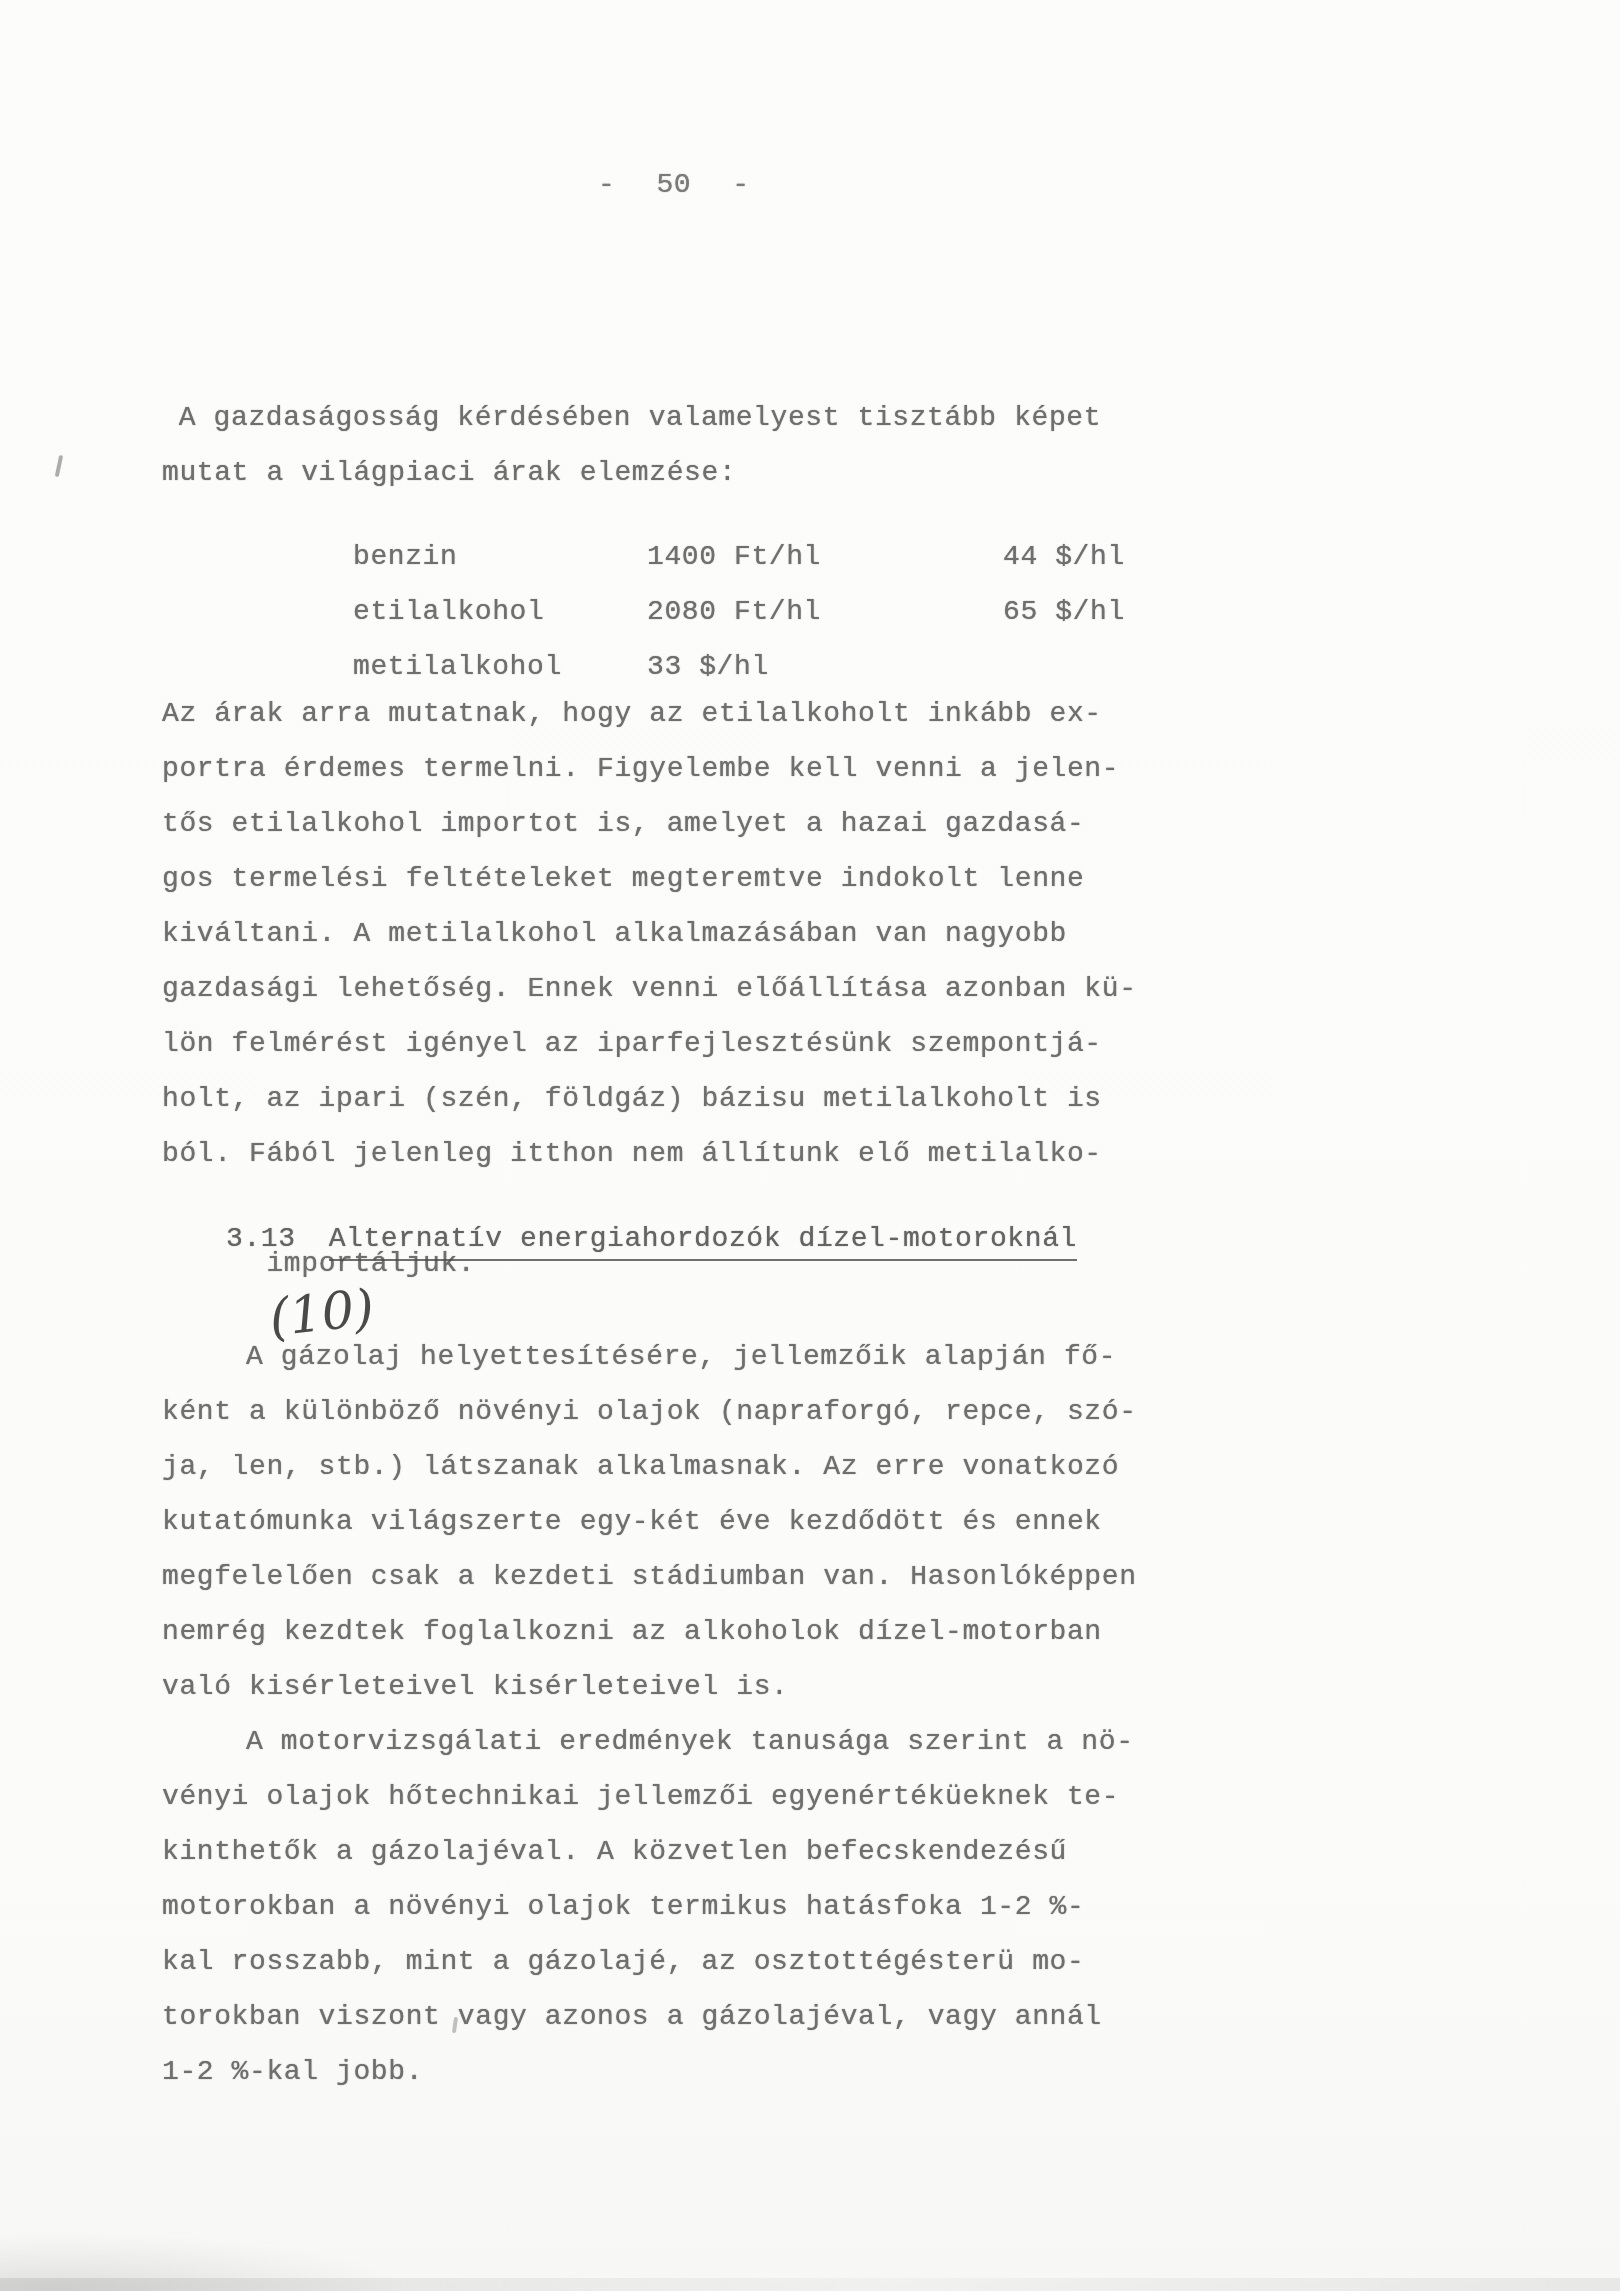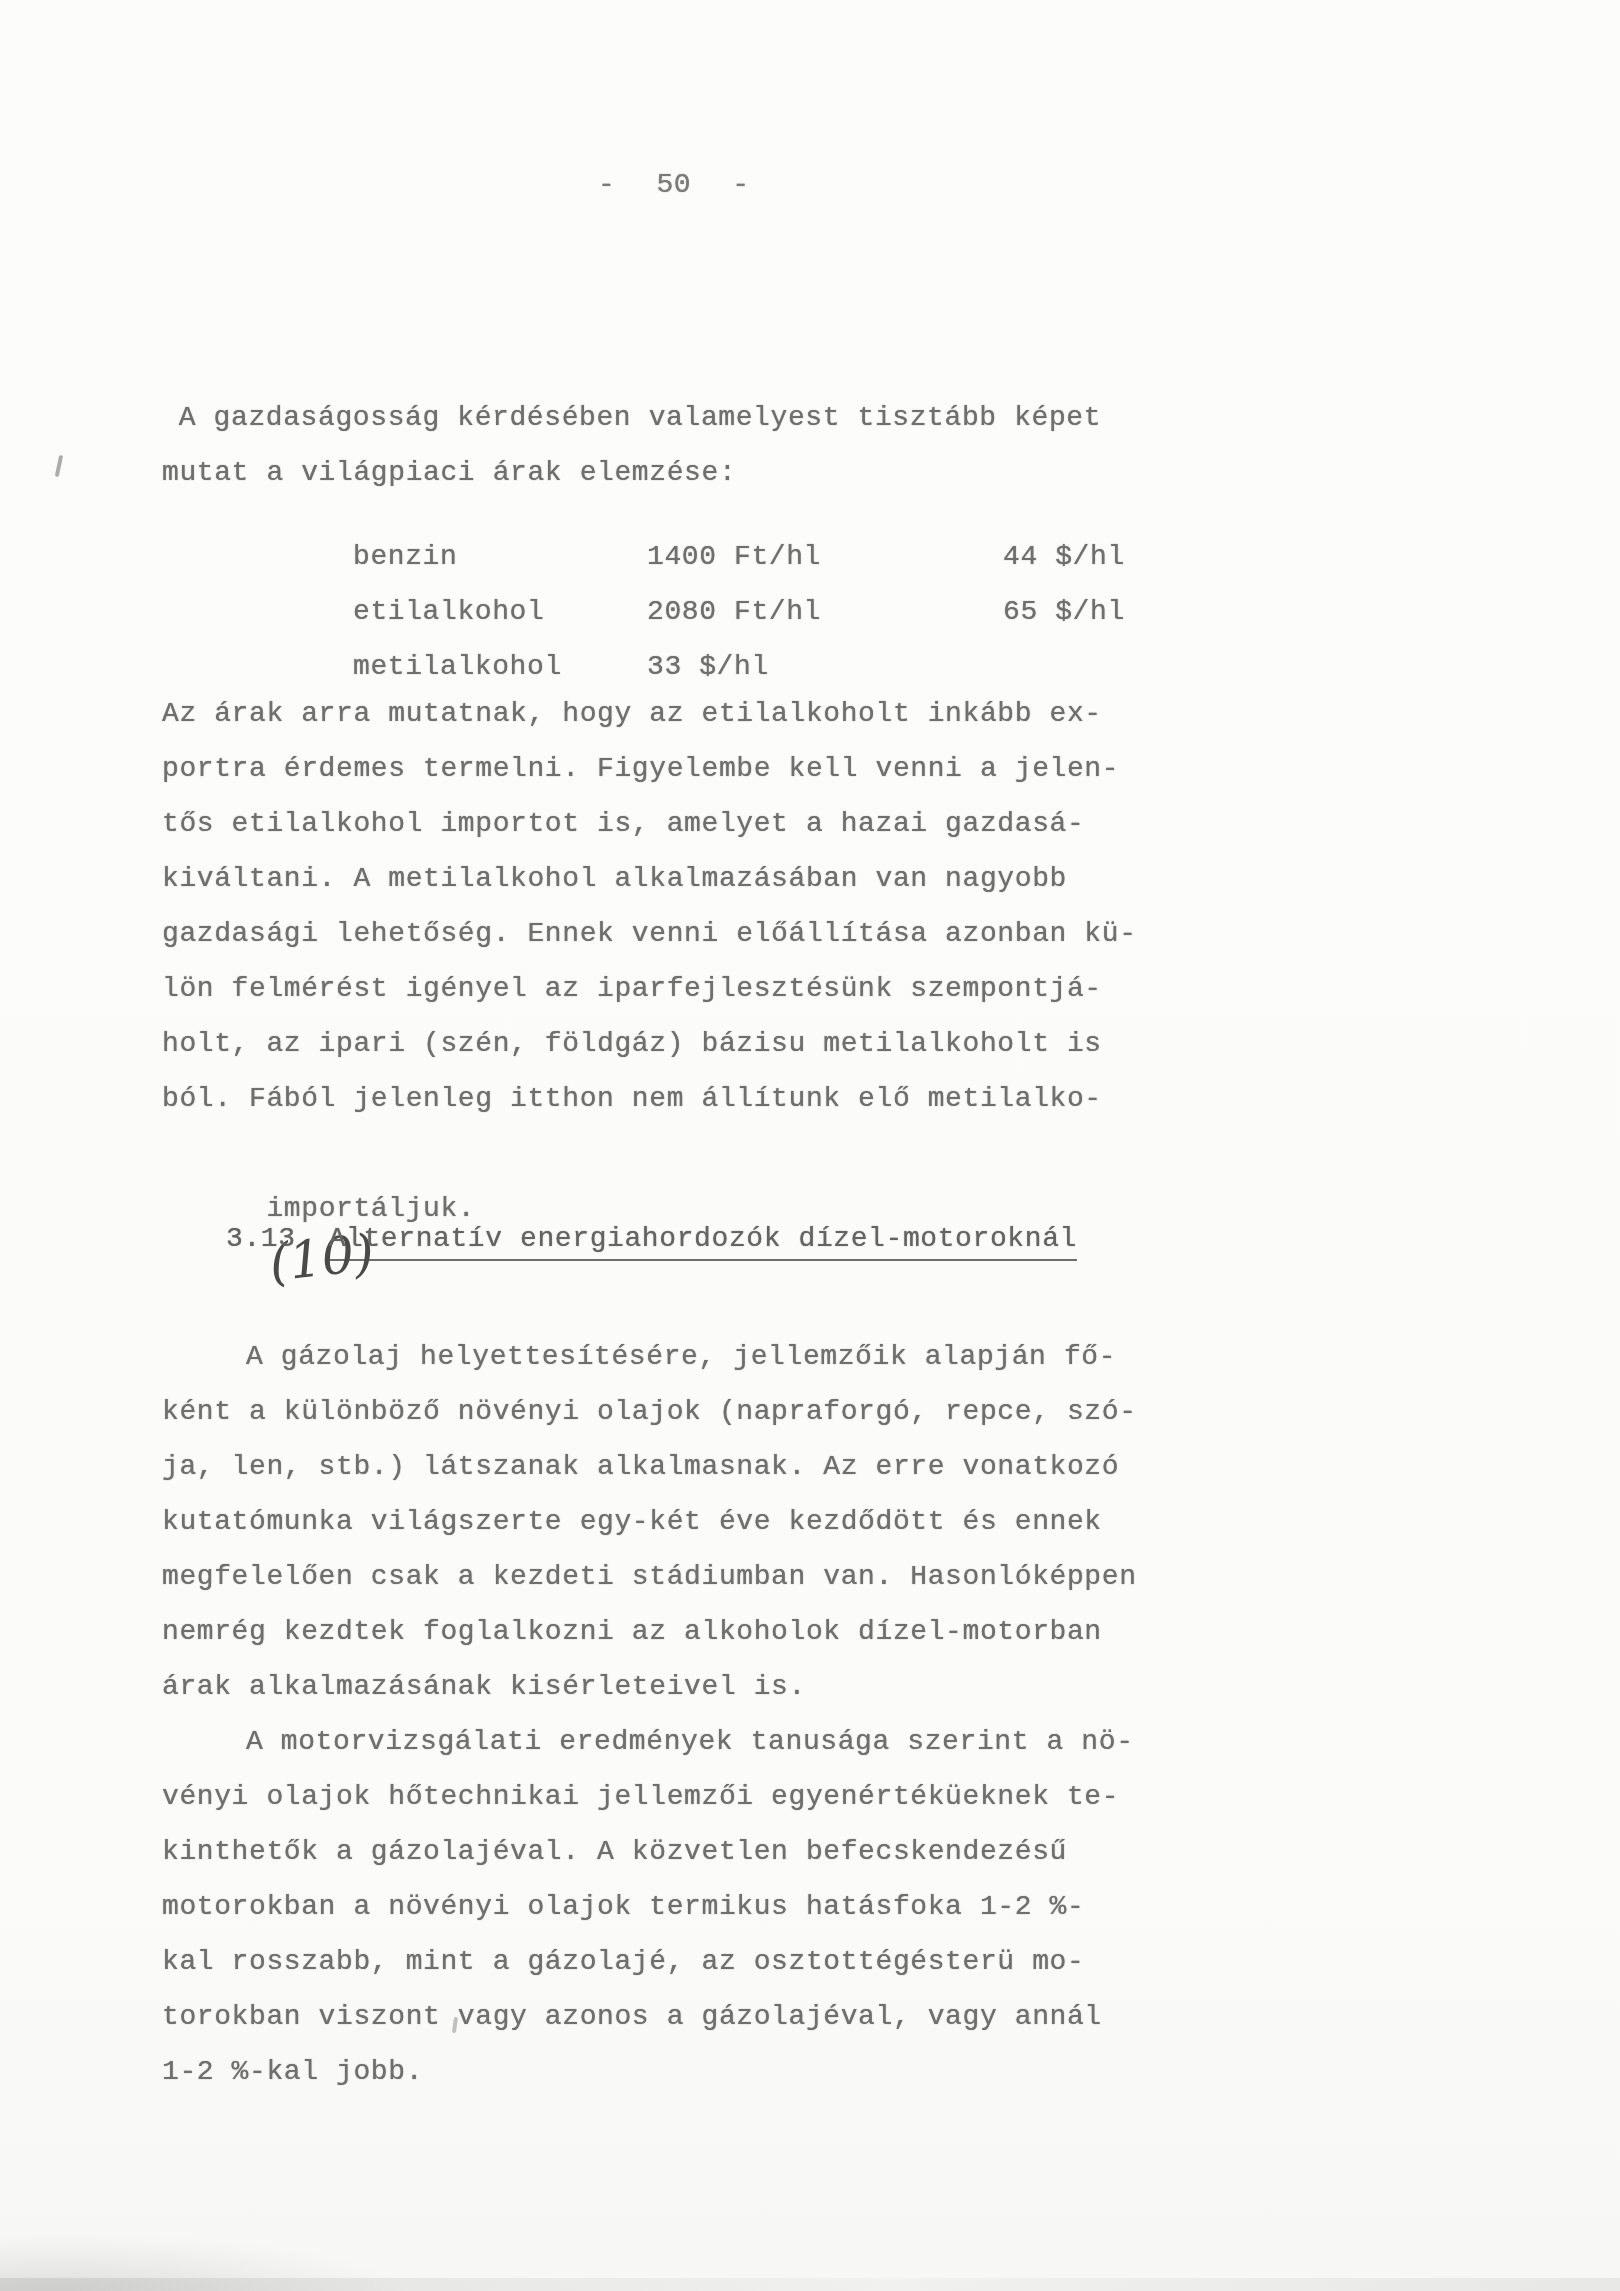--- a/index.html
+++ b/index.html
@@ -166,20 +166,21 @@
     <div class="price-row">
       <span class="price-fuel">metilalkohol</span>
       <span class="price-usd">33 $/hl</span>
     </div>
   </div>
 
   <div class="export-block typewriter">
     <div class="line">Az árak arra mutatnak, hogy az etilalkoholt inkább ex-</div>
     <div class="line">portra érdemes termelni. Figyelembe kell venni a jelen-</div>
     <div class="line">tős etilalkohol importot is, amelyet a hazai gazdasá-</div>
+    <div class="line">gos termelési feltételeket megteremtve indokolt lenne</div>
     <div class="line">kiváltani. A metilalkohol alkalmazásában van nagyobb</div>
     <div class="line">gazdasági lehetőség. Ennek venni előállítása azonban kü-</div>
     <div class="line">lön felmérést igényel az iparfejlesztésünk szempontjá-</div>
     <div class="line">holt, az ipari (szén, földgáz) bázisu metilalkoholt is</div>
     <div class="line">ból. Fából jelenleg itthon nem állítunk elő metilalko-</div>
     <div class="line">
       <span>importáljuk.</span>
       <span class="handwritten">(10)</span>
     </div>
   </div>
@@ -189,21 +190,21 @@
     <span class="section-title">Alternatív energiahordozók dízel-motoroknál</span>
   </div>
 
   <div class="body-block typewriter">
     <div class="line indent-5">A gázolaj helyettesítésére, jellemzőik alapján fő-</div>
     <div class="line">ként a különböző növényi olajok (napraforgó, repce, szó-</div>
     <div class="line">ja, len, stb.) látszanak alkalmasnak. Az erre vonatkozó</div>
     <div class="line">kutatómunka világszerte egy-két éve kezdődött és ennek</div>
     <div class="line">megfelelően csak a kezdeti stádiumban van. Hasonlóképpen</div>
     <div class="line">nemrég kezdtek foglalkozni az alkoholok dízel-motorban</div>
-    <div class="line">árak alkalmazásának kisérleteivel is.</div>
+    <div class="line">való kisérleteivel kisérleteivel is.</div>
     <div class="line indent-5">A motorvizsgálati eredmények tanusága szerint a nö-</div>
     <div class="line">vényi olajok hőtechnikai jellemzői egyenértéküeknek te-</div>
     <div class="line">kinthetők a gázolajéval. A közvetlen befecskendezésű</div>
     <div class="line">motorokban a növényi olajok termikus hatásfoka 1-2 %-</div>
     <div class="line">kal rosszabb, mint a gázolajé, az osztottégésterü mo-</div>
     <div class="line">torokban viszont vagy azonos a gázolajéval, vagy annál</div>
     <div class="line">1-2 %-kal jobb.</div>
   </div>
 
   <div class="artifact artifact-tick"></div>

